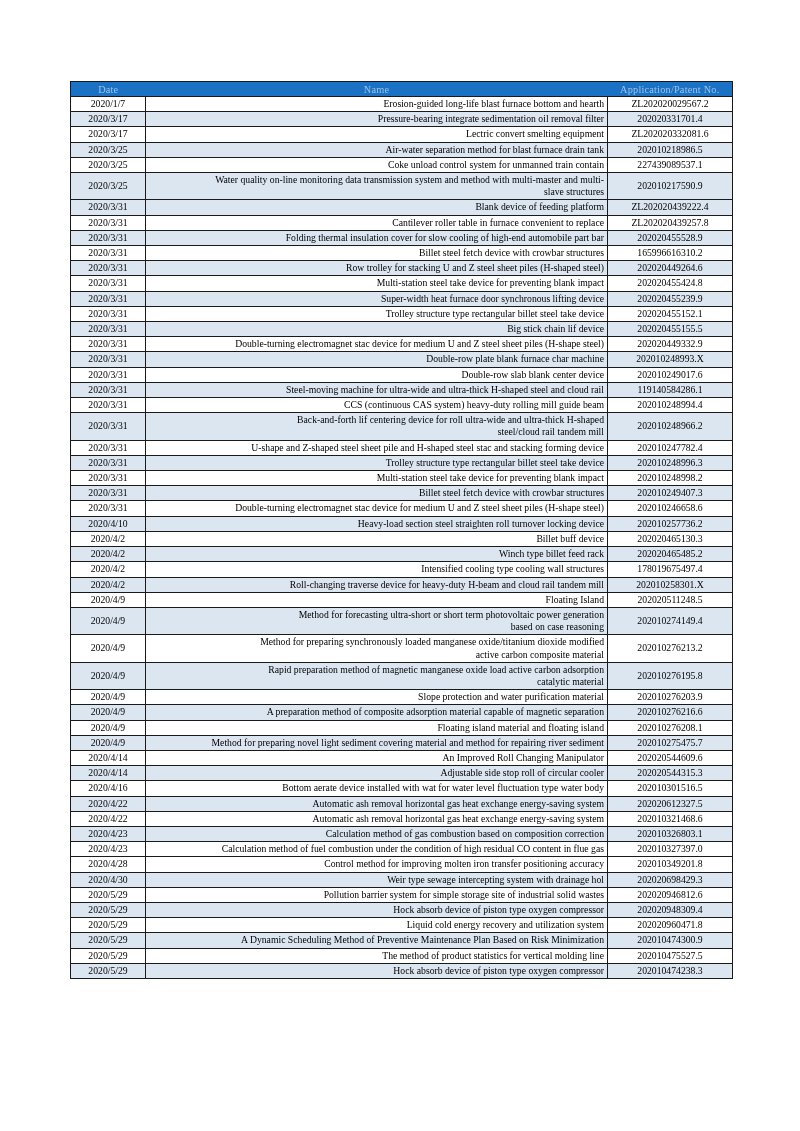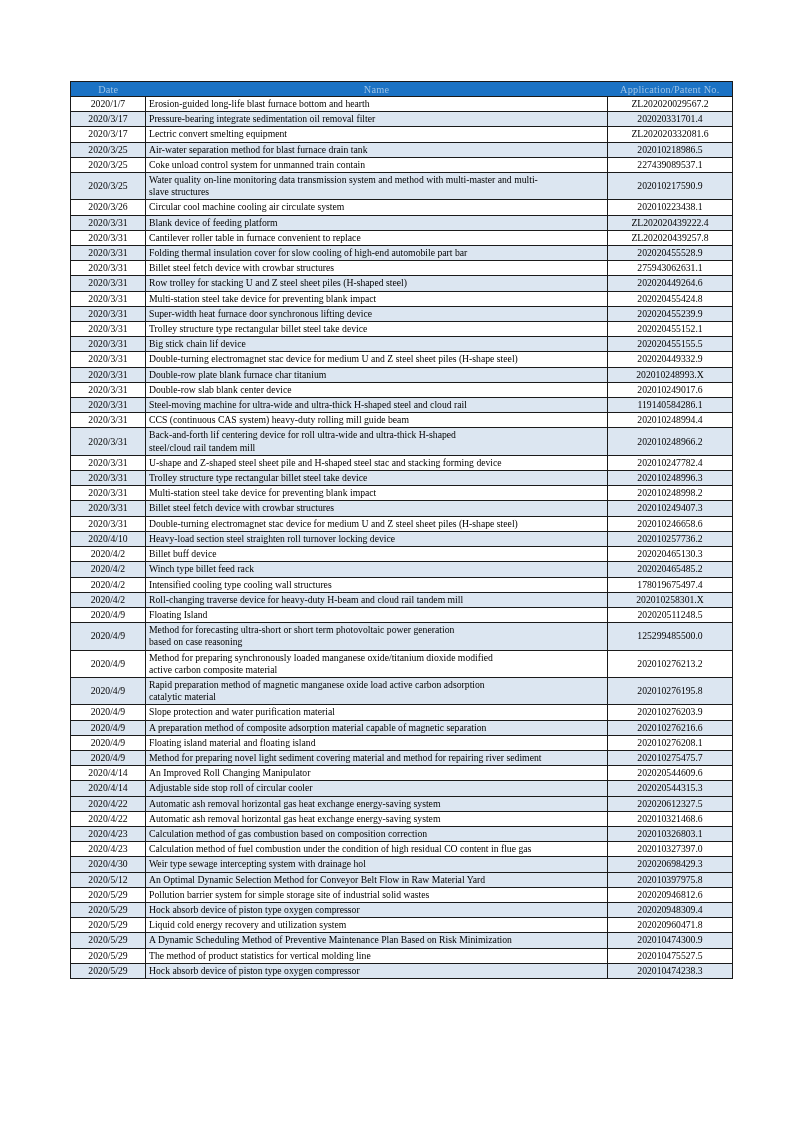--- a/index.html
+++ b/index.html
@@ -42,21 +42,21 @@
     border: 1px solid var(--border-color, #1a1a1a);
     font-size: 9.7px;
     line-height: 12.2px;
     padding: 1px 3px;
     height: 12px;
     vertical-align: middle;
     white-space: pre;
     overflow: hidden;
   }
   td.date, td.no { text-align: center; }
-  td.name { text-align: left; }
+  td.name { text-align: right; }
   tr.alt td { background: var(--alt-row-bg, #dce6f1); }
 </style>
 </head>
 <body>
 
 <div class="page">
   <table class="patents">
     <colgroup>
       <col class="c-date">
       <col class="c-name">
@@ -94,44 +94,39 @@
           <td class="date">2020/3/25</td>
           <td class="name">Coke unload control system for unmanned train contain</td>
           <td class="no">227439089537.1</td>
         </tr>
         <tr class="alt">
           <td class="date">2020/3/25</td>
           <td class="name">Water quality on-line monitoring data transmission system and method with multi-master and multi-
 slave structures</td>
           <td class="no">202010217590.9</td>
         </tr>
-        <tr>
-          <td class="date">2020/3/26</td>
-          <td class="name">Circular cool machine cooling air circulate system</td>
-          <td class="no">202010223438.1</td>
-        </tr>
         <tr class="alt">
           <td class="date">2020/3/31</td>
           <td class="name">Blank device of feeding platform</td>
           <td class="no">ZL202020439222.4</td>
         </tr>
         <tr>
           <td class="date">2020/3/31</td>
           <td class="name">Cantilever roller table in furnace convenient to replace</td>
           <td class="no">ZL202020439257.8</td>
         </tr>
         <tr class="alt">
           <td class="date">2020/3/31</td>
           <td class="name">Folding thermal insulation cover for slow cooling of high-end automobile part bar</td>
           <td class="no">202020455528.9</td>
         </tr>
         <tr>
           <td class="date">2020/3/31</td>
           <td class="name">Billet steel fetch device with crowbar structures</td>
-          <td class="no">275943062631.1</td>
+          <td class="no">165996616310.2</td>
         </tr>
         <tr class="alt">
           <td class="date">2020/3/31</td>
           <td class="name">Row trolley for stacking U and Z steel sheet piles (H-shaped steel)</td>
           <td class="no">202020449264.6</td>
         </tr>
         <tr>
           <td class="date">2020/3/31</td>
           <td class="name">Multi-station steel take device for preventing blank impact</td>
           <td class="no">202020455424.8</td>
@@ -151,21 +146,21 @@
           <td class="name">Big stick chain lif device</td>
           <td class="no">202020455155.5</td>
         </tr>
         <tr>
           <td class="date">2020/3/31</td>
           <td class="name">Double-turning electromagnet stac device for medium U and Z steel sheet piles (H-shape steel)</td>
           <td class="no">202020449332.9</td>
         </tr>
         <tr class="alt">
           <td class="date">2020/3/31</td>
-          <td class="name">Double-row plate blank furnace char titanium</td>
+          <td class="name">Double-row plate blank furnace char machine</td>
           <td class="no">202010248993.X</td>
         </tr>
         <tr>
           <td class="date">2020/3/31</td>
           <td class="name">Double-row slab blank center device</td>
           <td class="no">202010249017.6</td>
         </tr>
         <tr class="alt">
           <td class="date">2020/3/31</td>
           <td class="name">Steel-moving machine for ultra-wide and ultra-thick H-shaped steel and cloud rail</td>
@@ -234,21 +229,21 @@
         </tr>
         <tr>
           <td class="date">2020/4/9</td>
           <td class="name">Floating Island</td>
           <td class="no">202020511248.5</td>
         </tr>
         <tr class="alt">
           <td class="date">2020/4/9</td>
           <td class="name">Method for forecasting ultra-short or short term photovoltaic power generation
 based on case reasoning</td>
-          <td class="no">125299485500.0</td>
+          <td class="no">202010274149.4</td>
         </tr>
         <tr>
           <td class="date">2020/4/9</td>
           <td class="name">Method for preparing synchronously loaded manganese oxide/titanium dioxide modified
 active carbon composite material</td>
           <td class="no">202010276213.2</td>
         </tr>
         <tr class="alt">
           <td class="date">2020/4/9</td>
           <td class="name">Rapid preparation method of magnetic manganese oxide load active carbon adsorption
@@ -278,49 +273,54 @@
         <tr>
           <td class="date">2020/4/14</td>
           <td class="name">An Improved Roll Changing Manipulator</td>
           <td class="no">202020544609.6</td>
         </tr>
         <tr class="alt">
           <td class="date">2020/4/14</td>
           <td class="name">Adjustable side stop roll of circular cooler</td>
           <td class="no">202020544315.3</td>
         </tr>
+        <tr>
+          <td class="date">2020/4/16</td>
+          <td class="name">Bottom aerate device installed with wat for water level fluctuation type water body</td>
+          <td class="no">202010301516.5</td>
+        </tr>
         <tr class="alt">
           <td class="date">2020/4/22</td>
           <td class="name">Automatic ash removal horizontal gas heat exchange energy-saving system</td>
           <td class="no">202020612327.5</td>
         </tr>
         <tr>
           <td class="date">2020/4/22</td>
           <td class="name">Automatic ash removal horizontal gas heat exchange energy-saving system</td>
           <td class="no">202010321468.6</td>
         </tr>
         <tr class="alt">
           <td class="date">2020/4/23</td>
           <td class="name">Calculation method of gas combustion based on composition correction</td>
           <td class="no">202010326803.1</td>
         </tr>
         <tr>
           <td class="date">2020/4/23</td>
           <td class="name">Calculation method of fuel combustion under the condition of high residual CO content in flue gas</td>
           <td class="no">202010327397.0</td>
         </tr>
+        <tr>
+          <td class="date">2020/4/28</td>
+          <td class="name">Control method for improving molten iron transfer positioning accuracy</td>
+          <td class="no">202010349201.8</td>
+        </tr>
         <tr class="alt">
           <td class="date">2020/4/30</td>
           <td class="name">Weir type sewage intercepting system with drainage hol</td>
           <td class="no">202020698429.3</td>
-        </tr>
-        <tr class="alt">
-          <td class="date">2020/5/12</td>
-          <td class="name">An Optimal Dynamic Selection Method for Conveyor Belt Flow in Raw Material Yard</td>
-          <td class="no">202010397975.8</td>
         </tr>
         <tr>
           <td class="date">2020/5/29</td>
           <td class="name">Pollution barrier system for simple storage site of industrial solid wastes</td>
           <td class="no">202020946812.6</td>
         </tr>
         <tr class="alt">
           <td class="date">2020/5/29</td>
           <td class="name">Hock absorb device of piston type oxygen compressor</td>
           <td class="no">202020948309.4</td>

